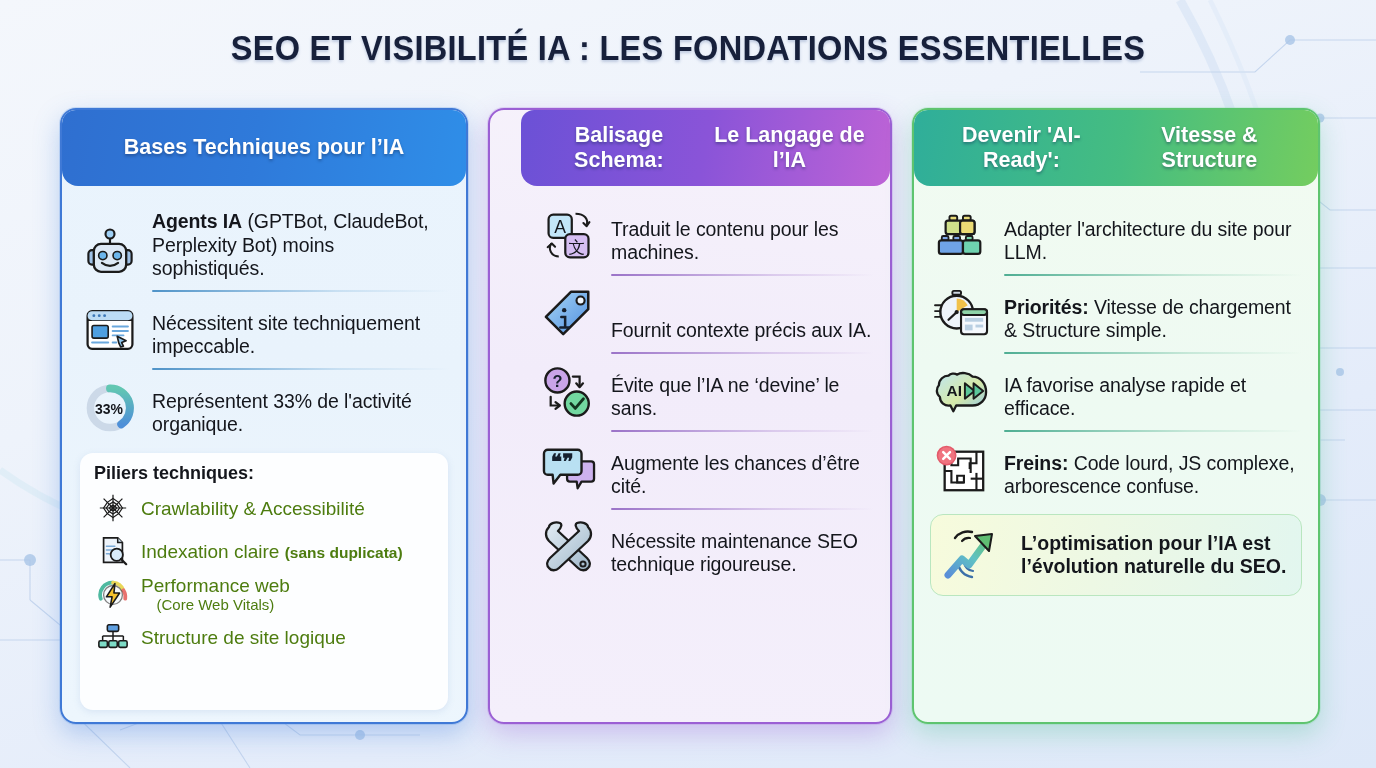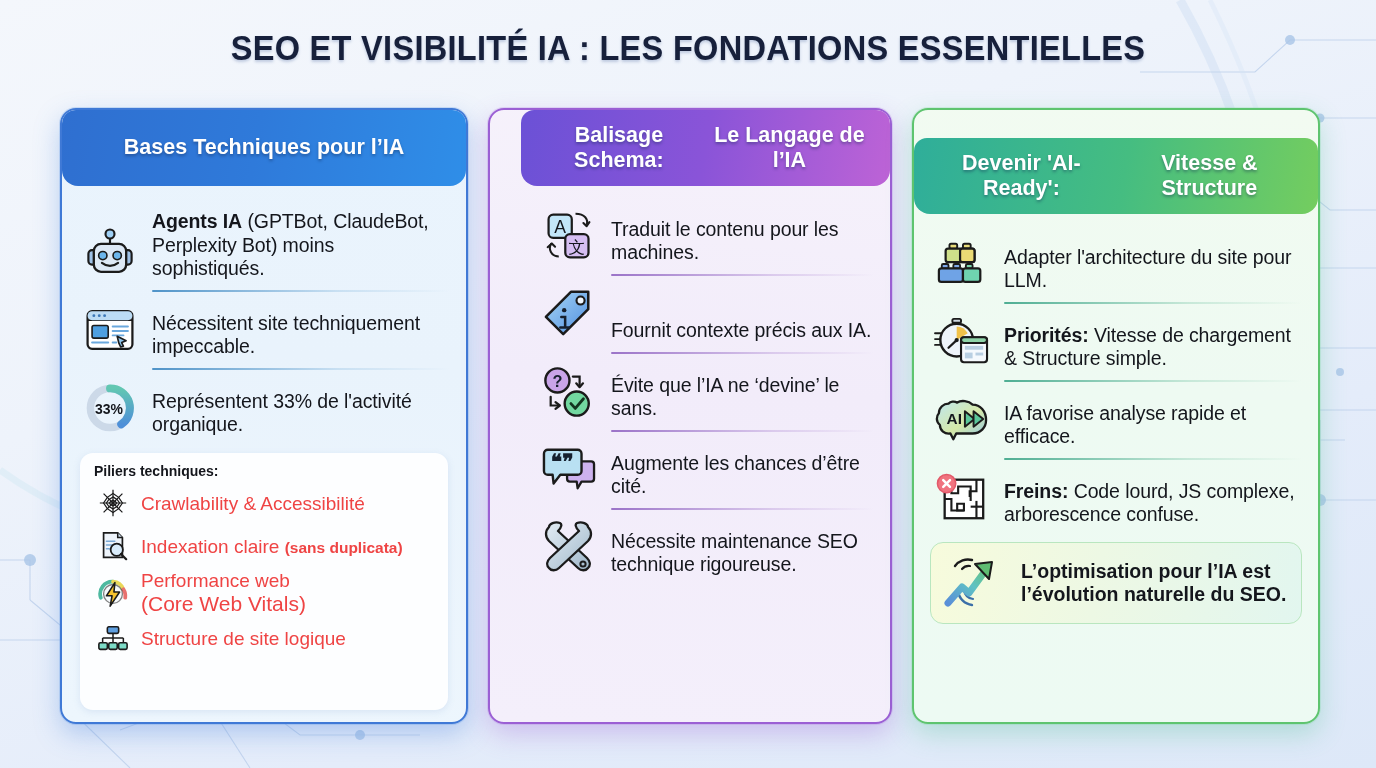--- a/index.html
+++ b/index.html
@@ -70,21 +70,21 @@
     color: #ffffff;
     font-weight: bold;
     font-size: 21.5px;
     line-height: 1.17;
     padding: 0 14px;
     text-shadow: 0 2px 3px rgba(20,40,80,0.42);
     flex: 0 0 auto;
   }
   .c1 .card-header { background: linear-gradient(100deg, #2f6fd0 0%, #2f7ada 48%, #2f8ee8 100%); }
   .c2 .card-header { background: linear-gradient(100deg, #6b51d6 0%, #8a54d8 50%, #bd63d6 100%); }
-  .c3 .card-header { background: linear-gradient(100deg, #2fae9a 0%, #45bd81 52%, #74cd5f 100%); margin-top: 28px; }
+  .c3 .card-header { background: linear-gradient(100deg, #2fae9a 0%, #45bd81 52%, #74cd5f 100%); }
 
   .card-body {
     flex: 1 1 auto;
     padding: 14px 16px 12px 16px;
     display: flex;
     flex-direction: column;
   }
 
   .item {
     display: flex;
@@ -119,43 +119,43 @@
   
   .pillars {
     margin: 9px 2px 0 2px;
     background: #fdfeff;
     border-radius: 13px;
     padding: 10px 12px 11px 14px;
     box-shadow: 0 2px 7px rgba(110,150,200,0.17);
     flex: 1 1 auto;
   }
   .pillars-title {
-    font-size: 14px;
+    font-size: 18px;
     font-weight: bold;
     color: #14161c;
     margin-bottom: 3px;
   }
   .pillar-row {
     display: flex;
     align-items: center;
     gap: 9px;
     padding: 2.5px 0;
   }
   .pillar-row .pico {
     flex: 0 0 auto;
     width: 38px; height: 38px;
     display: flex; align-items: center; justify-content: center;
   }
   .pillar-row .ptxt {
     font-size: 19px;
-    color: #ef4444;
+    color: #4d7c0f;
     line-height: 1.12;
   }
   .ptxt .small { font-size: 15.5px; font-weight: bold; }
-  .ptxt .sub { display: block; font-size: 21px; }
+  .ptxt .sub { display: block; font-size: 15px; text-align: center; }
 
   
   .highlight {
     margin: 8px 0 2px 0;
     background: linear-gradient(100deg, #f7fbdc 0%, #edf8e4 45%, #e2f6ef 100%);
     border: 1.5px solid #b9e6bf;
     border-radius: 13px;
     display: flex;
     align-items: center;
     gap: 20px;

